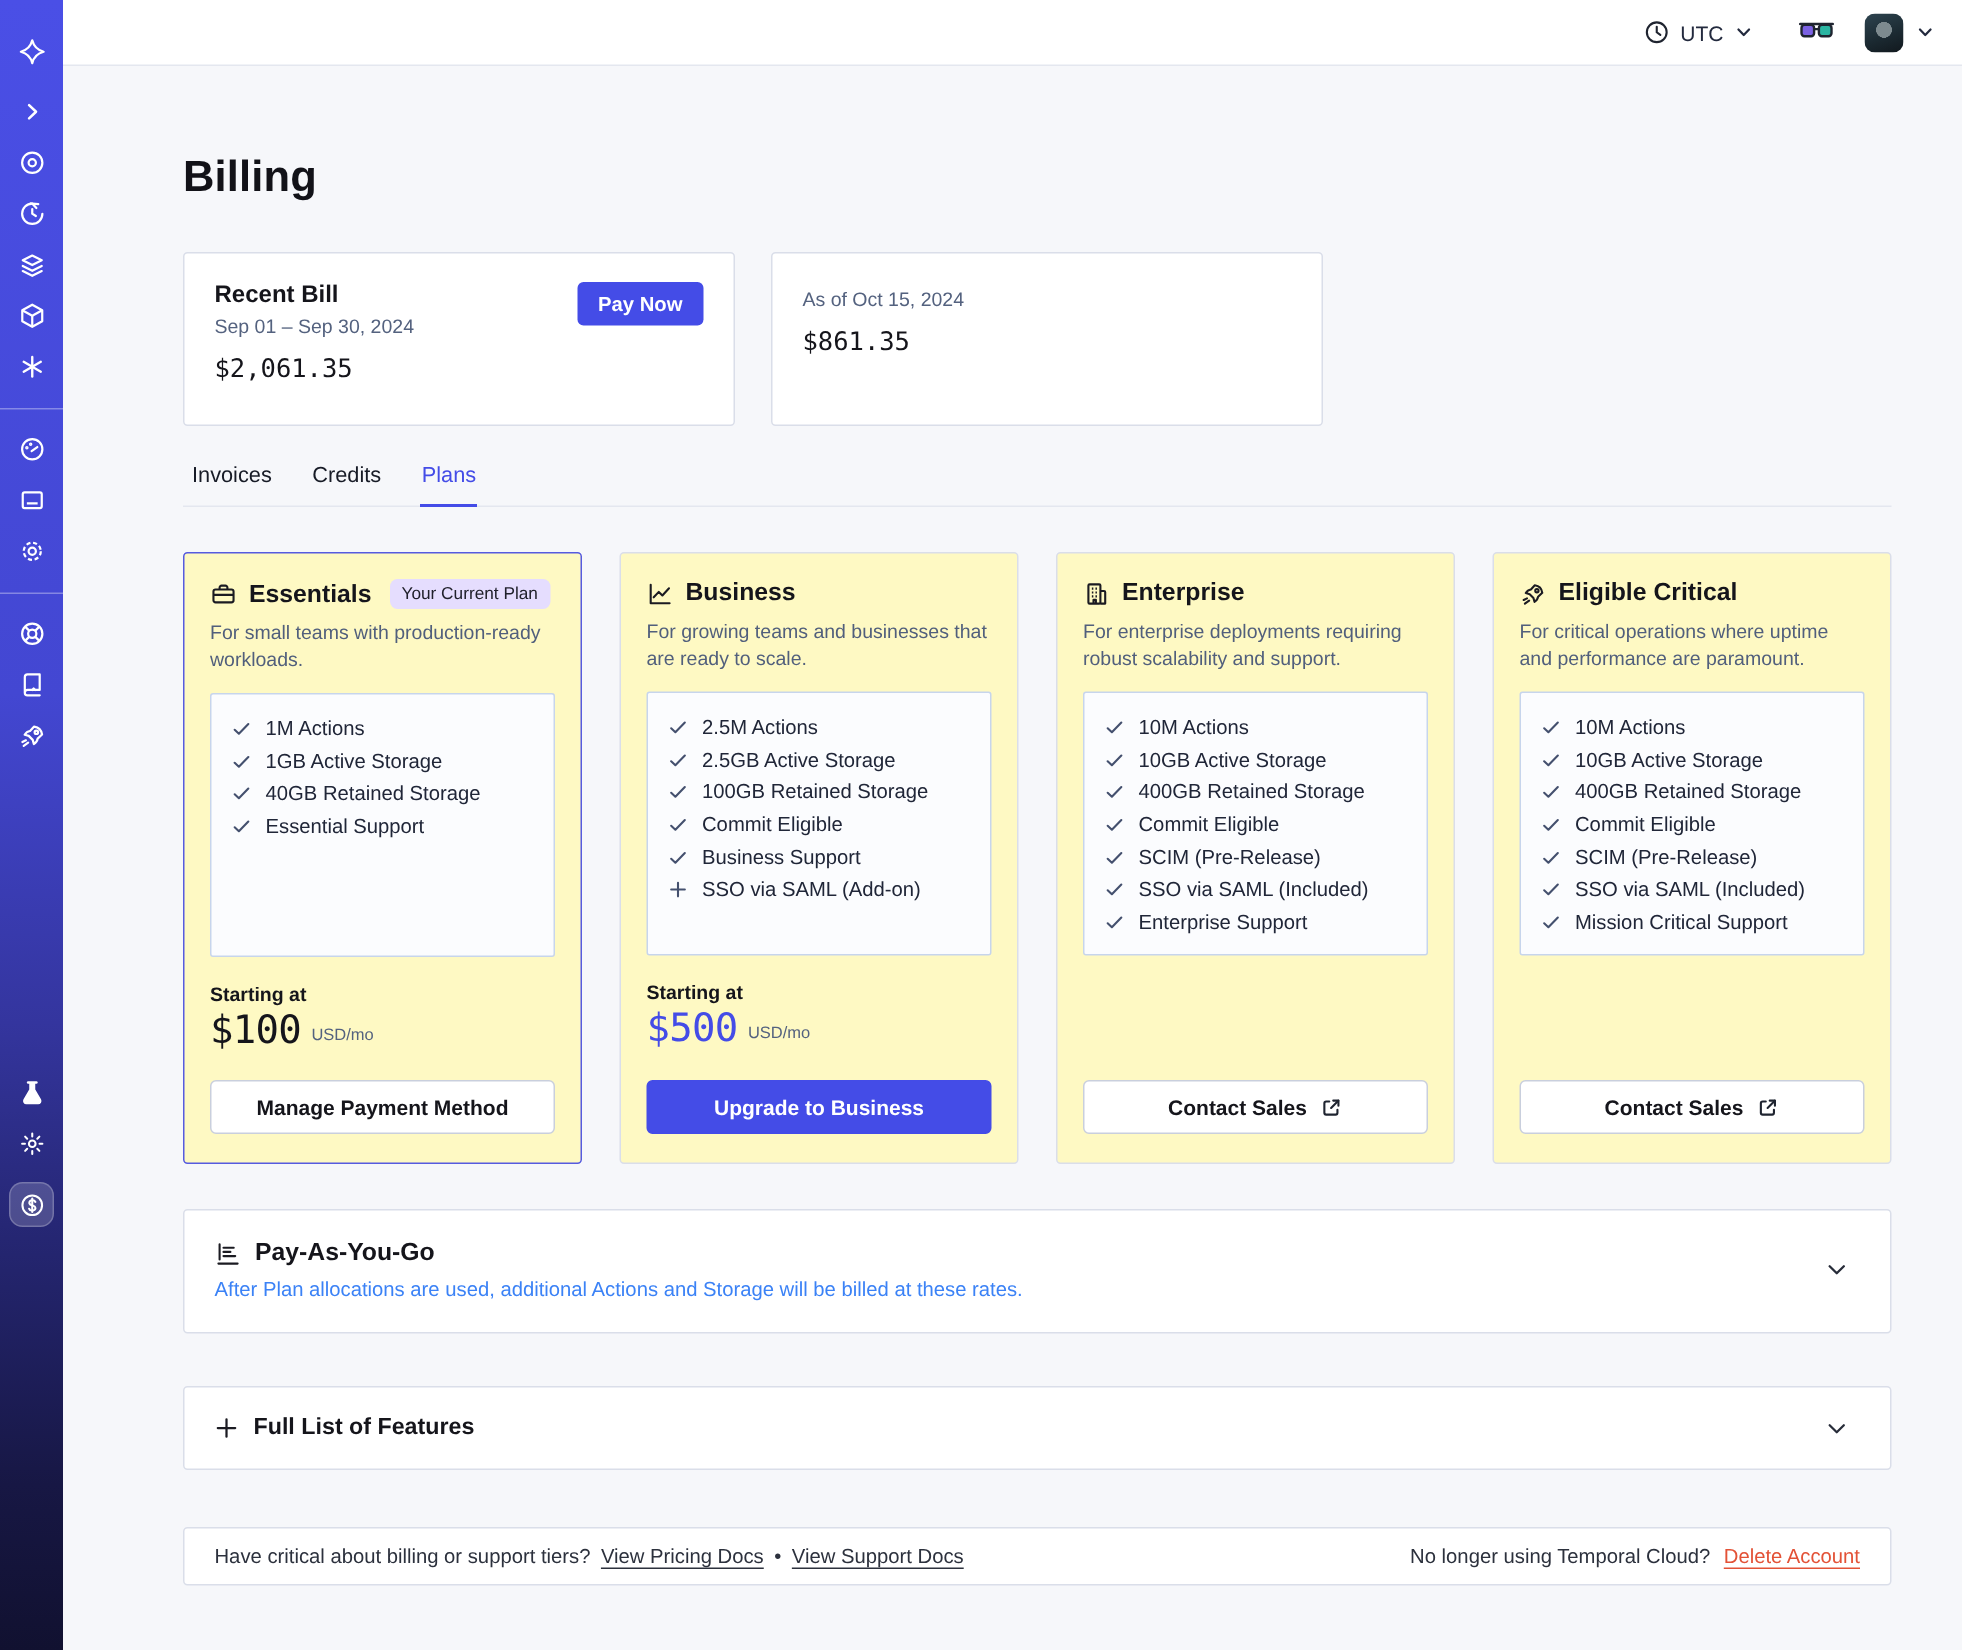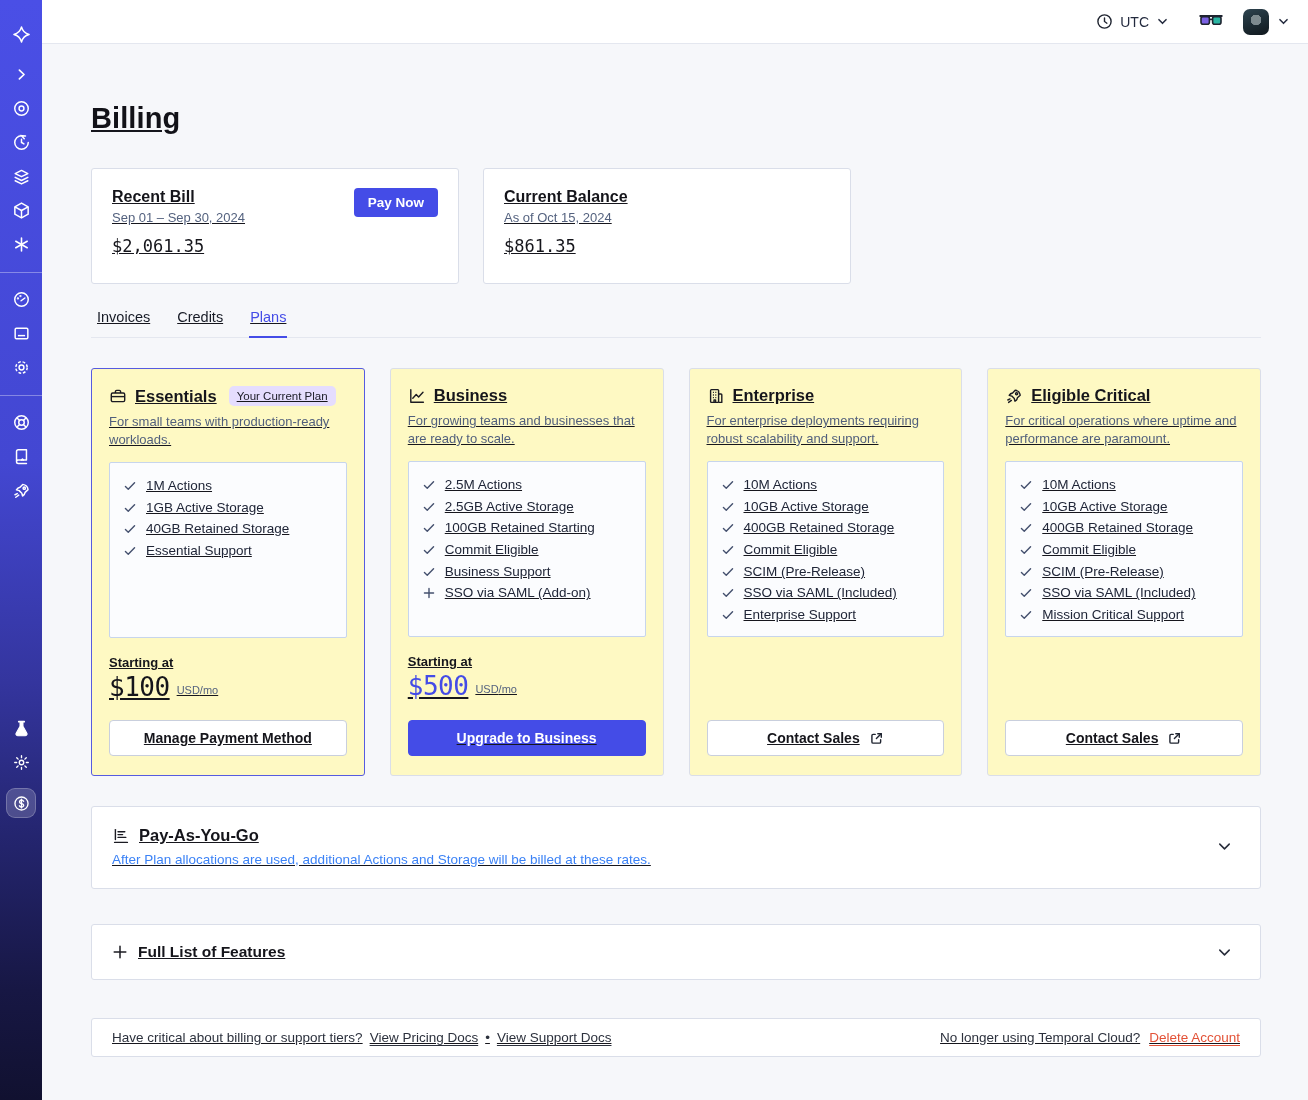--- a/index.html
+++ b/index.html
@@ -43,21 +43,21 @@
   .topbar-gap-sm { width:20px; }
   .avatar {
     width:26px; height:26px; border-radius:7px; cursor:pointer;
     background:
       radial-gradient(circle at 50% 42%, #7d8a8f 0 26%, transparent 27%),
       linear-gradient(160deg,#2e4450 0%, #1c2b33 55%, #11181d 100%);
   }
   .avatar-group { display:flex; align-items:center; gap:8px; }
 
   
-  .content { position:absolute; left:42px; top:44px; right:0; bottom:0; padding:0 47px 0 49px;text-decoration:underline; }
+  .content { position:absolute; left:42px; top:44px; right:0; bottom:0; padding:0 47px 0 80px; }
   .page-title { margin-top:58px; font-size:29px; font-weight:700; letter-spacing:0.1px; color:#121218; }
 
   
   .summary-row { display:flex; gap:24px; margin-top:33px; }
   .summary-card {
     width:368px; height:116px; background:#fff; border:1px solid #DADEE9; border-radius:3px;
     padding:19px 20px; position:relative;
   }
   .summary-title { font-size:16px; font-weight:700; color:#15151B; }
   .summary-sub { font-size:13px; color:#54627F; margin-top:4px; }
@@ -284,21 +284,20 @@
   <h1 class="page-title">Billing</h1>
 
   <div class="summary-row">
     <section class="summary-card">
       <div class="summary-title">Recent Bill</div>
       <div class="summary-sub">Sep 01 – Sep 30, 2024</div>
       <div class="summary-amount">$2,061.35</div>
       <button class="pay-now-btn">Pay Now</button>
     </section>
     <section class="summary-card">
-      <div class="summary-title">Current Balance</div>
       <div class="summary-sub">As of Oct 15, 2024</div>
       <div class="summary-amount">$861.35</div>
     </section>
   </div>
 
   <div class="tabs">
     <div class="tab">Invoices</div>
     <div class="tab">Credits</div>
     <div class="tab active">Plans</div>
   </div>
@@ -392,21 +391,21 @@
               </svg>
             </span>
             <span>2.5GB Active Storage</span>
           </div>
         <div class="feature-row">
             <span>
               <svg viewBox="0 0 16 16" fill="none" stroke="#44506E" stroke-width="1.6" stroke-linecap="round" stroke-linejoin="round">
                 <path d="M2.8 8.6 L6 11.6 L13.2 4.2"></path>
               </svg>
             </span>
-            <span>100GB Retained Starting</span>
+            <span>100GB Retained Storage</span>
           </div>
         <div class="feature-row">
             <span>
               <svg viewBox="0 0 16 16" fill="none" stroke="#44506E" stroke-width="1.6" stroke-linecap="round" stroke-linejoin="round">
                 <path d="M2.8 8.6 L6 11.6 L13.2 4.2"></path>
               </svg>
             </span>
             <span>Commit Eligible</span>
           </div>
         <div class="feature-row">

